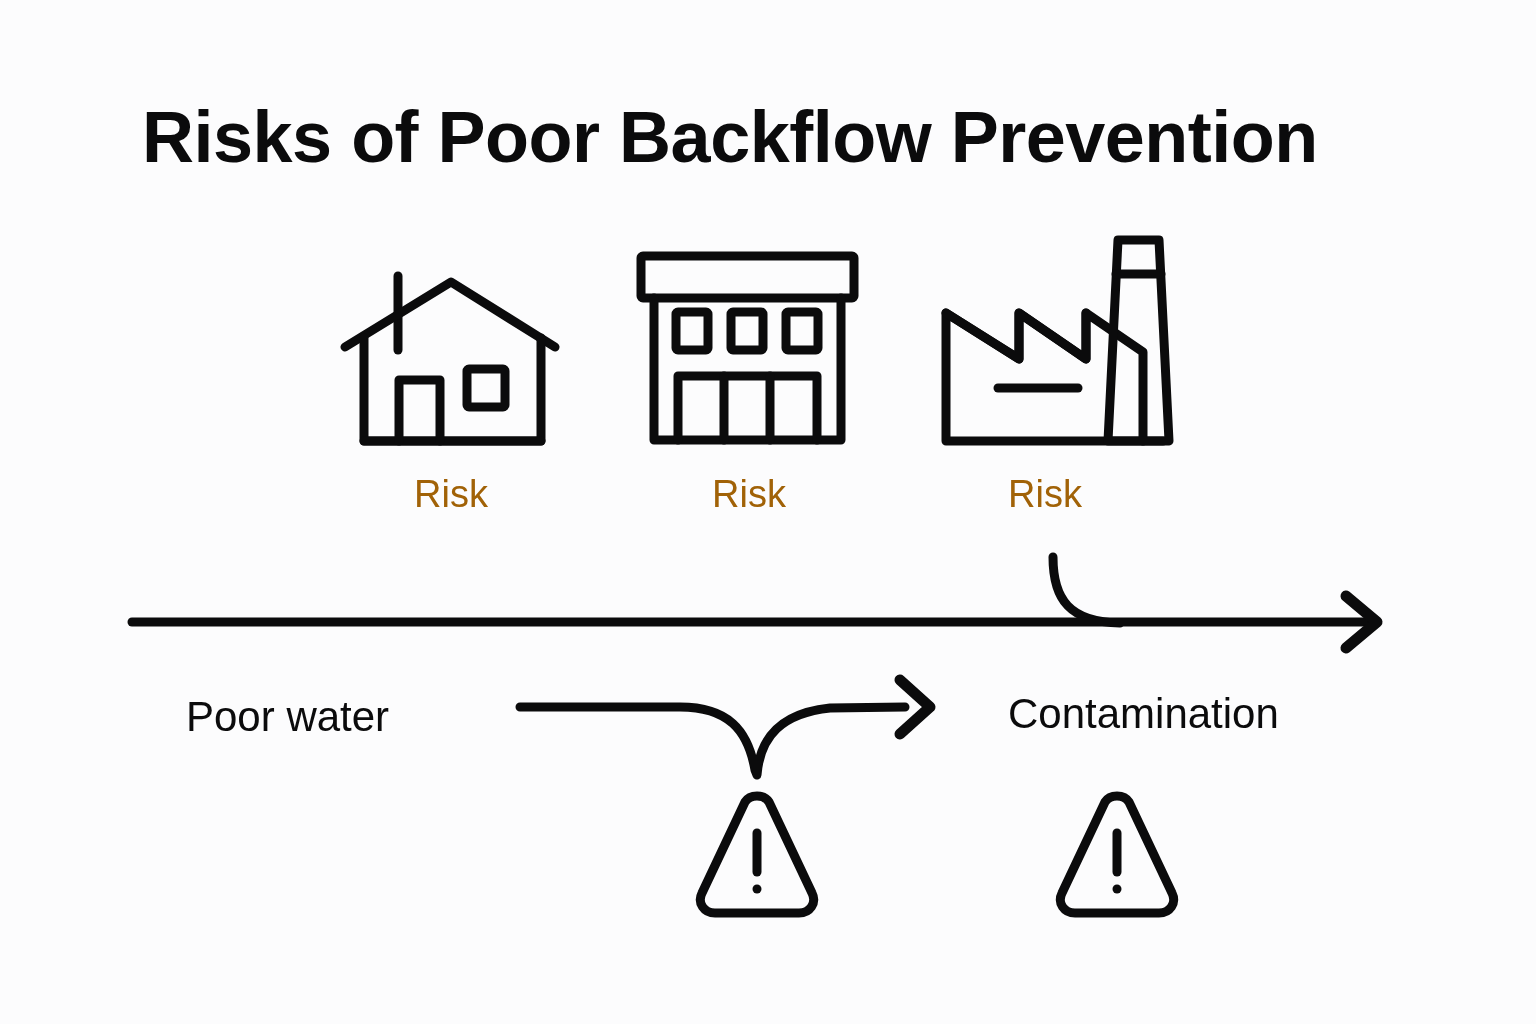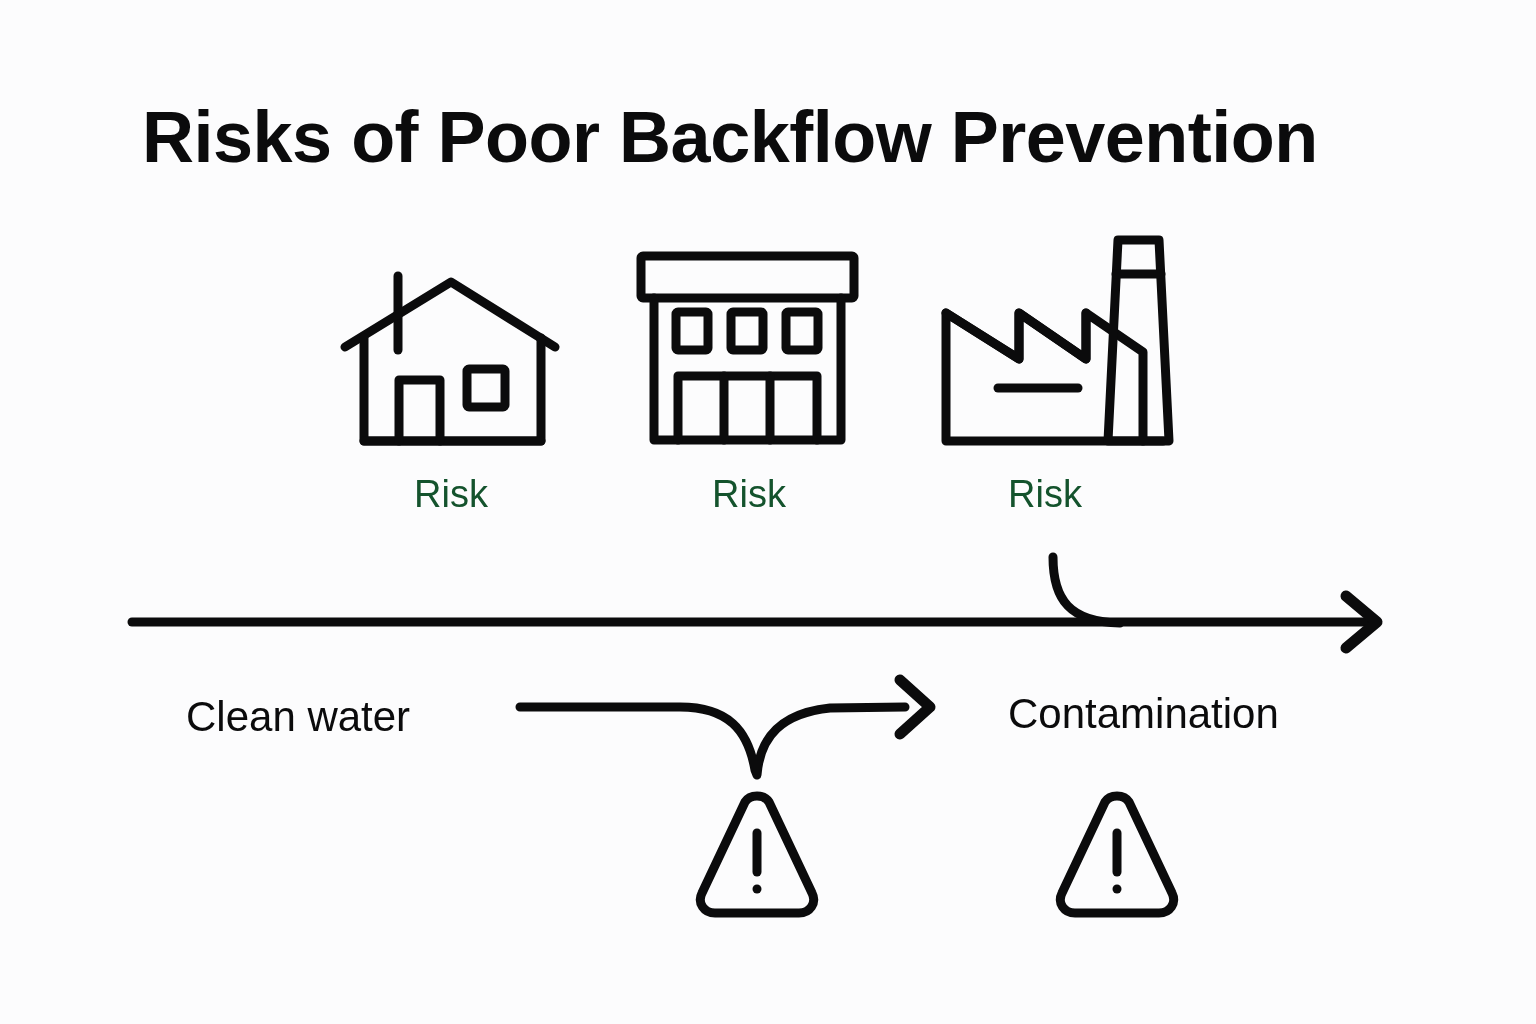--- a/index.html
+++ b/index.html
@@ -30,21 +30,21 @@
     white-space: nowrap;
     margin-left: 12px;
   }
   .risk-label {
     position: absolute;
     top: 473px;
     width: 220px;
     text-align: center;
     font-size: 38px;
     font-weight: 400;
-    color: #14532d;
+    color: #a16207;
   }
   .risk-1 { left: 341px; }
   .risk-2 { left: 639px; }
   .risk-3 { left: 935px; }
   .flow-label {
     position: absolute;
     font-size: 42px;
     font-weight: 400;
     color: #0b0b0c;
     white-space: nowrap;
@@ -147,16 +147,16 @@
       <path class="stroke" stroke-width="9" d="M1117 833 L1117 872"></path>
       <circle cx="1117" cy="889" r="4.5" fill="#0b0b0c" stroke="none"></circle>
     </g>
 
   </svg>
 
   <div class="risk-label risk-1">Risk</div>
   <div class="risk-label risk-2">Risk</div>
   <div class="risk-label risk-3">Risk</div>
 
-  <div class="flow-label flow-left">Clean water</div>
+  <div class="flow-label flow-left">Poor water</div>
   <div class="flow-label flow-right">Contamination</div>
 
 </div>
 
 </body></html>

